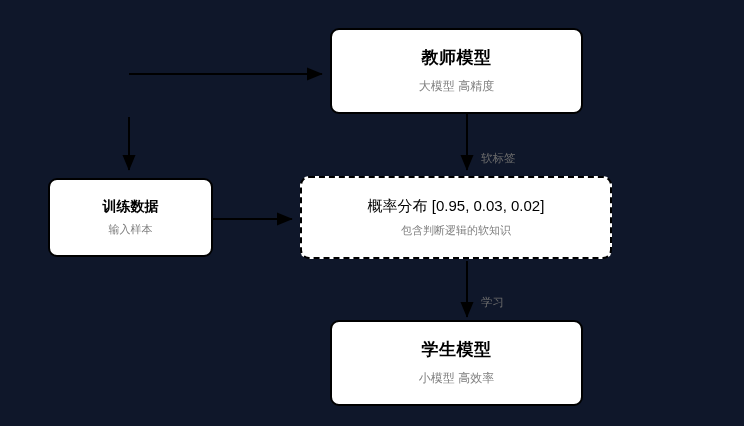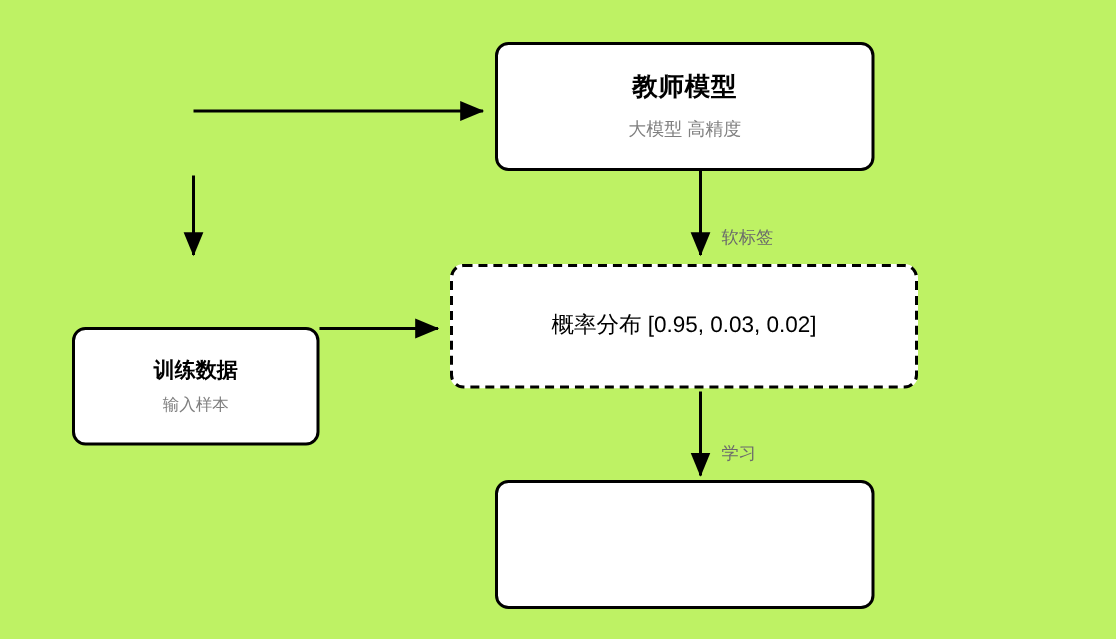--- a/index.html
+++ b/index.html
@@ -7,21 +7,21 @@
     padding: 0;
     background: #ffffff;
   }
   body {
     font-family: "Liberation Sans", "DejaVu Sans", sans-serif;
   }
   #canvas {
     position: relative;
     width: 744px;
     height: 426px;
-    background: #bef264;
+    background: #0f172a;
     overflow: hidden;
   }
   .node {
     position: absolute;
     box-sizing: border-box;
     display: flex;
     flex-direction: column;
     align-items: center;
     justify-content: center;
     background: #ffffff;
@@ -100,29 +100,32 @@
     <line x1="213" y1="219" x2="292" y2="219" stroke="#000000" stroke-width="2" marker-end="url(#arrowhead)"></line>
 
     <line x1="467" y1="261" x2="467" y2="317" stroke="#000000" stroke-width="2" marker-end="url(#arrowhead)"></line>
   </svg>
 
   <div class="node" style="left:330px; top:28px; width:253px; height:86px;">
     <div class="node-title bold">教师模型</div>
     <div class="node-sub">大模型 高精度</div>
   </div>
 
-  <div class="node" style="left:48px; top:178px; width:165px; height:79px;margin-top:40px;">
+  <div class="node" style="left:48px; top:178px; width:165px; height:79px;">
     <div class="node-title small-bold">训练数据</div>
     <div class="node-sub tiny">输入样本</div>
   </div>
 
   <div class="node dashed" style="left:300px; top:176px; width:312px; height:83px;">
     <div class="node-title regular">概率分布 [0.95, 0.03, 0.02]</div>
+    <div class="node-sub tiny">包含判断逻辑的软知识</div>
   </div>
 
   <div class="node" style="left:330px; top:320px; width:253px; height:86px;">
+    <div class="node-title bold">学生模型</div>
+    <div class="node-sub">小模型 高效率</div>
   </div>
 
   <div class="edge-label" style="left:481px; top:133px;">软标签</div>
 
   <div class="edge-label" style="left:481px; top:277px;text-align:center;">学习</div>
 
 </div>
 
 </body></html>

